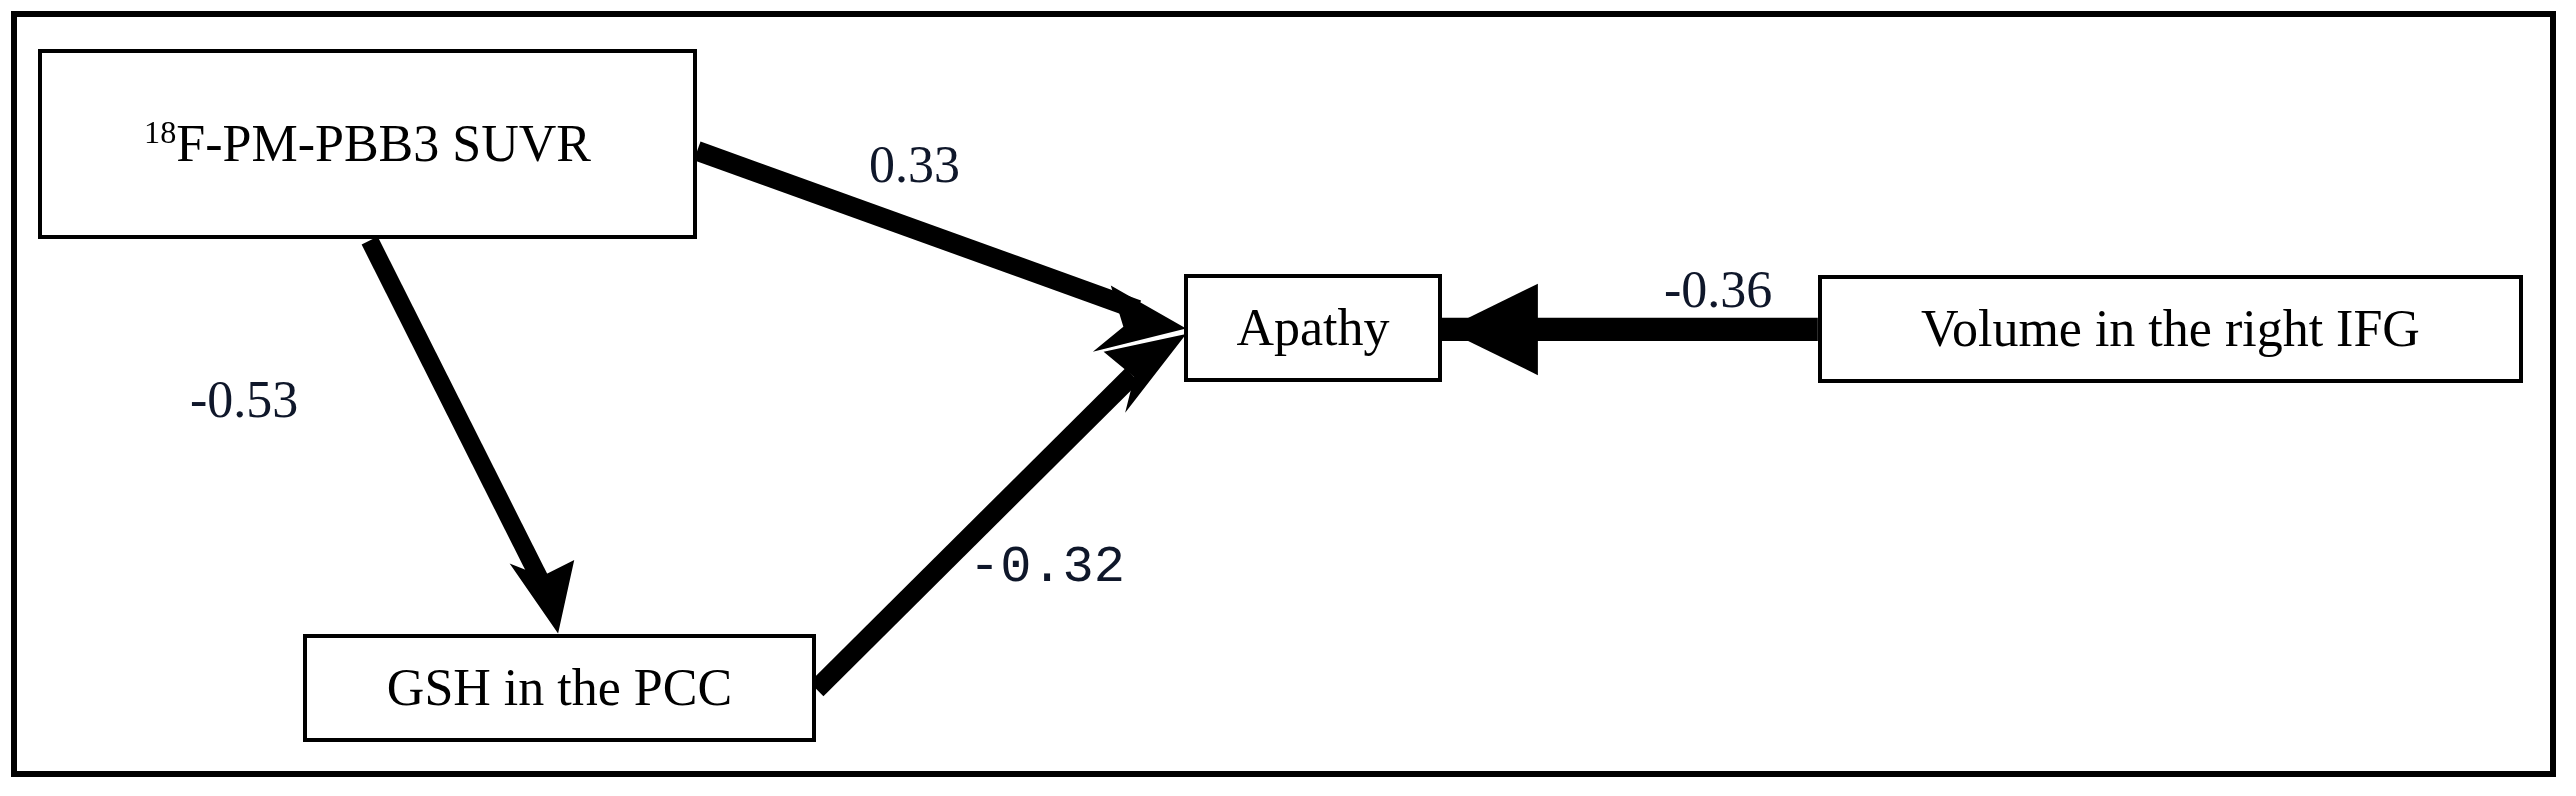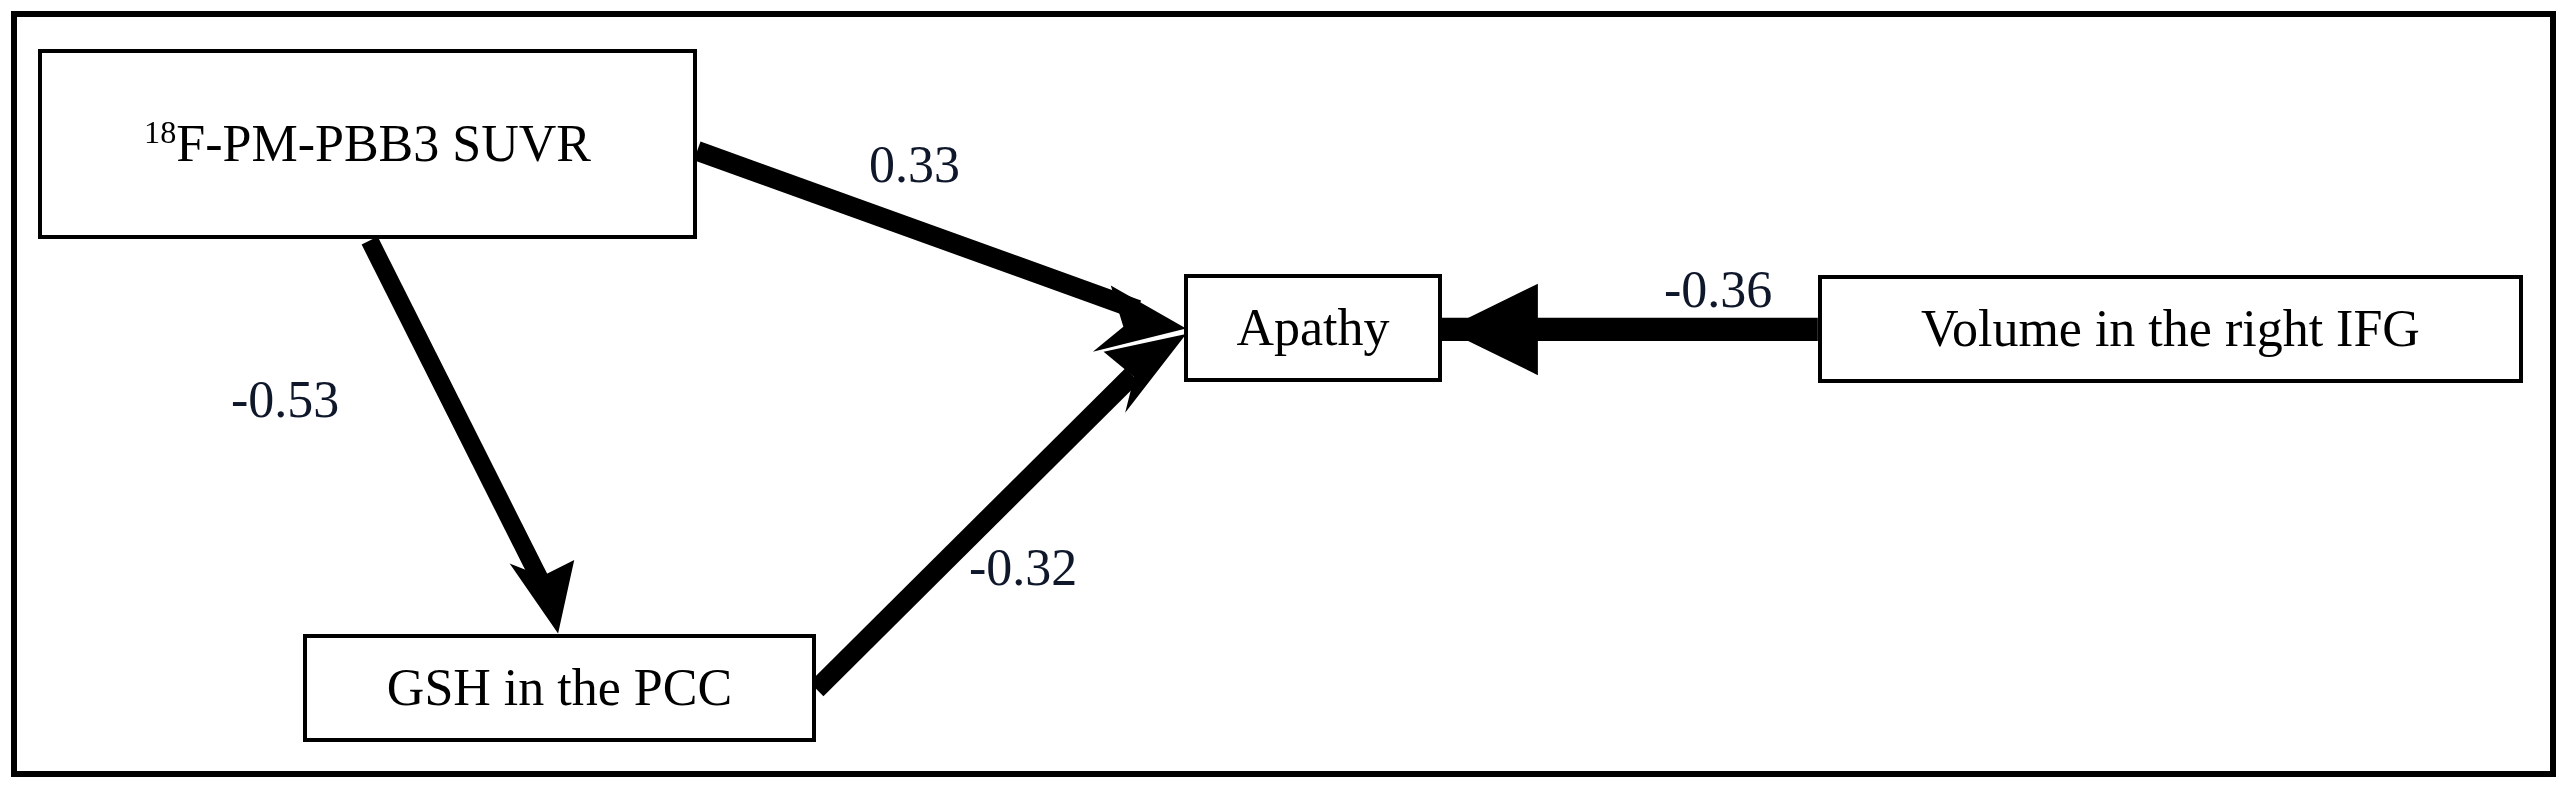--- a/index.html
+++ b/index.html
@@ -81,22 +81,22 @@
     vertical-align: super;
     line-height: 0;
   }
   .edge-label {
     position: absolute;
     color: #0f172a;
     font-size: 52px;
     white-space: nowrap;
   }
   #label-033 { left: 869px; top: 135px; }
-  #label-m053 { left: 190px; top: 370px; margin-left: 41px; }
-  #label-m032 { left: 969px; top: 538px; }
+  #label-m053 { left: 190px; top: 370px; }
+  #label-m032 { left: 969px; top: 538px; font-family: Liberation Mono, monospace; }
   #label-m052 { left: 1664px; top: 260px; }
 </style>
 </head>
 <body>
 
 <div id="figure-root">
   <div id="figure-frame"></div>
 
   <svg id="edge-layer" viewBox="0 0 2871 888" xmlns="http://www.w3.org/2000/svg">
 

